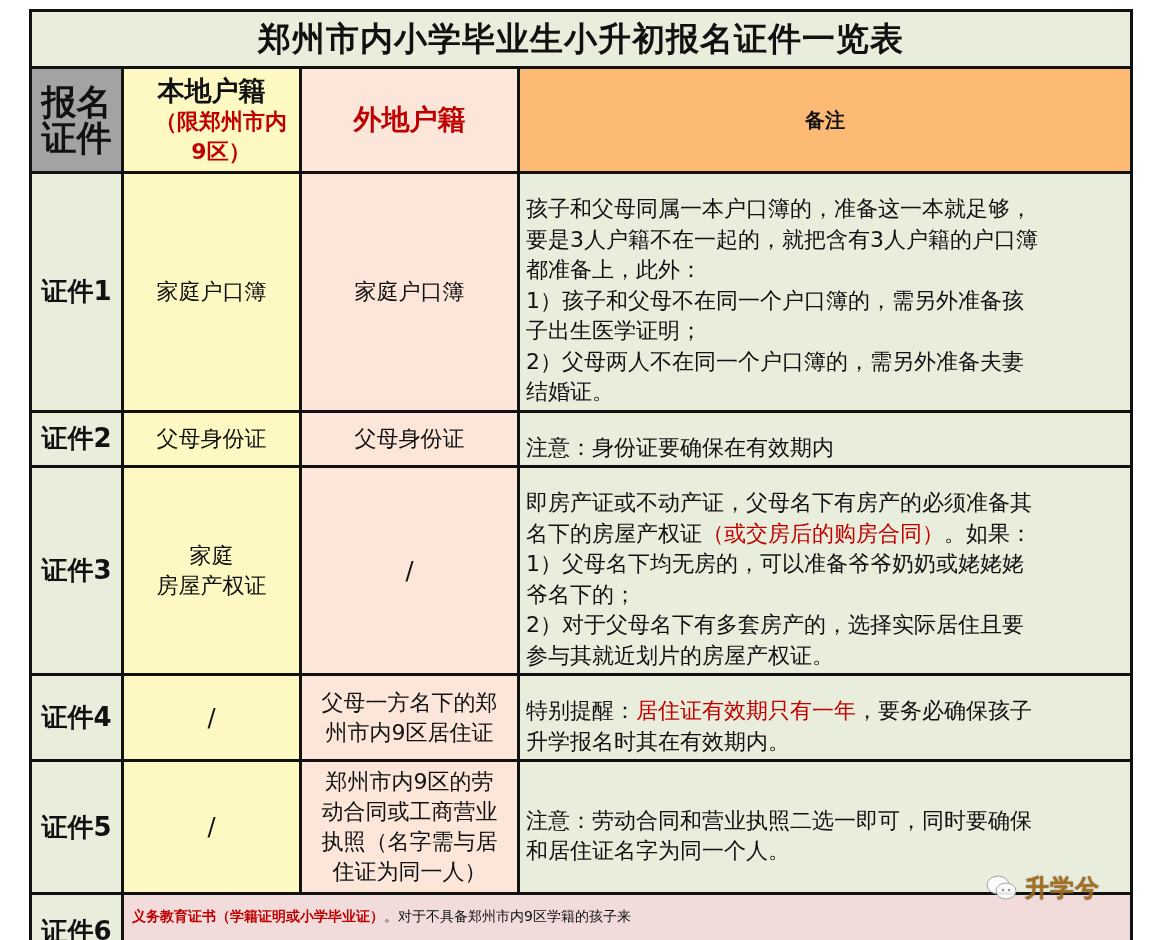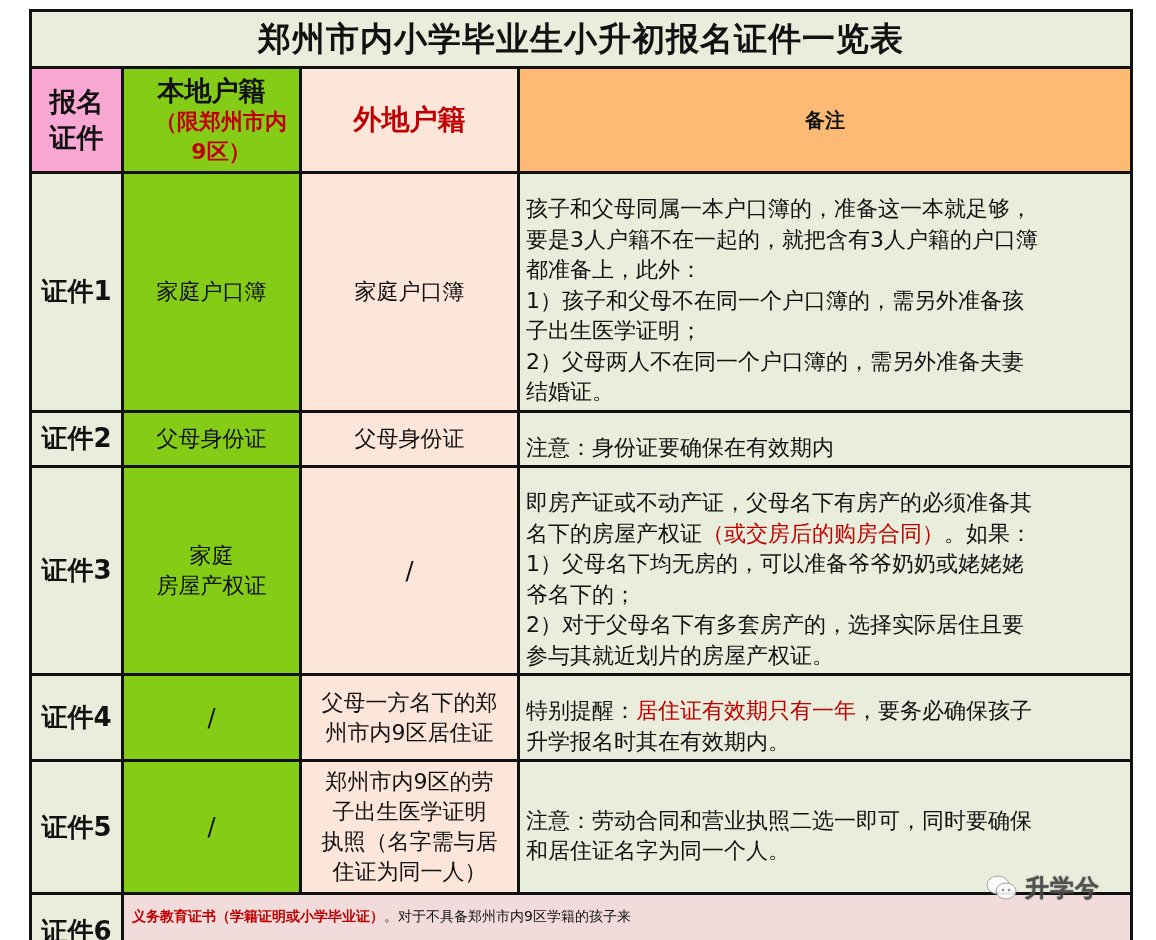--- a/index.html
+++ b/index.html
@@ -2,37 +2,37 @@
 <html><head>
 <meta charset="utf-8">
 <style>
   html, body { margin: 0; padding: 0; background: #ffffff; }
   body { width: 1156px; height: 940px; position: relative; overflow: hidden;
          font-family: "DejaVu Sans", "Liberation Sans", sans-serif; color: #111; }
   .sheet { position: absolute; left: 29px; top: 9px; width: 1101px; height: 749px; }
   table { border-collapse: collapse; width: 100%; height: 100%; table-layout: fixed; }
   td { border: 3px solid #111; padding: 0; vertical-align: middle; }
   .title { background: #e9eedc; height: 54px; text-align: center; font-size: 33px; font-weight: bold; letter-spacing: 1px; }
-  .hdr-label { background: #f9a8d4; text-align: center; font-size: 27px; font-weight: bold; line-height: 36px; }
+  .hdr-label { background: #a3a3a3; text-align: center; font-size: 35px; font-weight: bold; line-height: 36px; }
   .c-label { background: #e9eedc; text-align: center; font-size: 26px; font-weight: bold; white-space: nowrap; }
-  .c-local { background: #84cc16; text-align: center; font-size: 22px; line-height: 30px; }
+  .c-local { background: #fef9c3; text-align: center; font-size: 22px; line-height: 30px; }
   .c-outside { background: #fce6d9; text-align: center; font-size: 22px; line-height: 30px; }
   .c-note { background: #e9eedc; font-size: 22px; line-height: 30.5px; padding: 20px 6px 2px 6px; text-align: left; }
   .c-merged { background: #f1dcdb; font-size: 14px; line-height: 31px; padding: 2px 8px; text-align: left; }
   .hdr-local-title { font-size: 27px; font-weight: bold; line-height: 33px; }
   .hdr-local-sub { font-size: 22px; font-weight: bold; color: #c00000; line-height: 30px; padding-left: 19px; }
   .hdr-outside { background: #fce6d9; text-align: center; font-size: 28px; font-weight: bold; color: #c00000; }
   .hdr-note { background: #fdba74; text-align: center; font-size: 20px; font-weight: bold; }
   .red { color: #c00000; }
   .red-bold { color: #c00000; font-weight: bold; }
   .slash { font-size: 24px; }
   .watermark { position: absolute; left: 985px; top: 868px; width: 140px; height: 40px;
                display: flex; align-items: center; gap: 6px; opacity: 0.9; }
   .wm-icon { width: 34px; height: 28px; position: relative; }
-  .wm-text { font-size: 24px; color: #404040; font-weight: bold;
+  .wm-text { font-size: 24px; color: #a16207; font-weight: bold;
              text-shadow: 0 0 2px #888, 0 0 1px #666; letter-spacing: 1px; }
 </style>
 </head>
 <body>
 
 <div class="sheet">
 <table>
   <colgroup>
     <col style="width:92px">
     <col style="width:178px">
@@ -109,21 +109,21 @@
       <div><span>特别提醒：</span><span class="red">居住证有效期只有一年</span><span>，要务必确保孩子</span></div>
       <div>升学报名时其在有效期内。</div>
     </td>
   </tr>
 
   <tr style="height:133px">
     <td class="c-label">证件5</td>
     <td class="c-local slash">/</td>
     <td class="c-outside">
       <div>郑州市内9区的劳</div>
-      <div>子出生医学证明</div>
+      <div>动合同或工商营业</div>
       <div>执照（名字需与居</div>
       <div>住证为同一人）</div>
     </td>
     <td class="c-note">
       <div>注意：劳动合同和营业执照二选一即可，同时要确保</div>
       <div>和居住证名字为同一个人。</div>
     </td>
   </tr>
 
   <tr style="height:76px">

